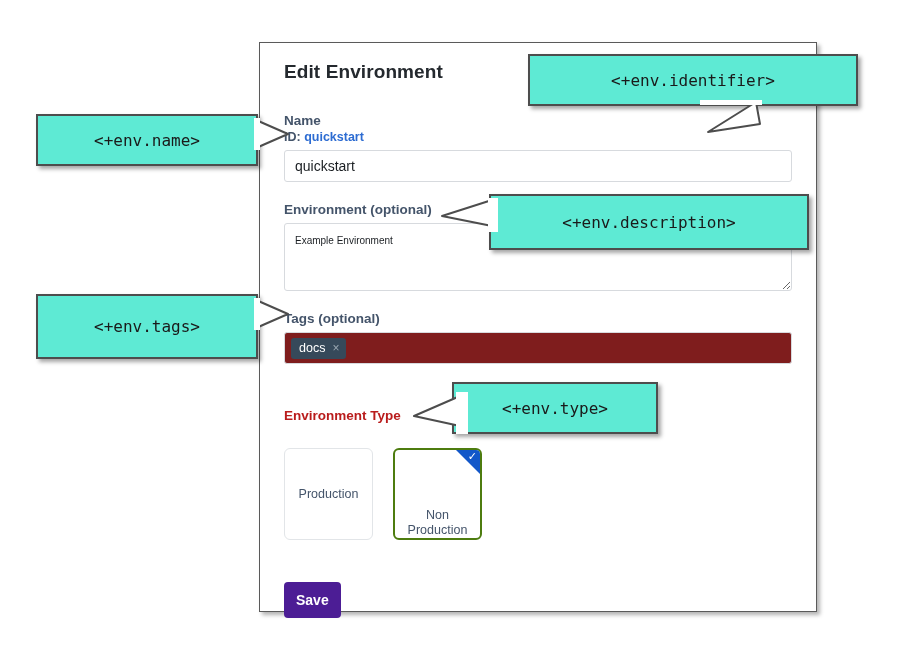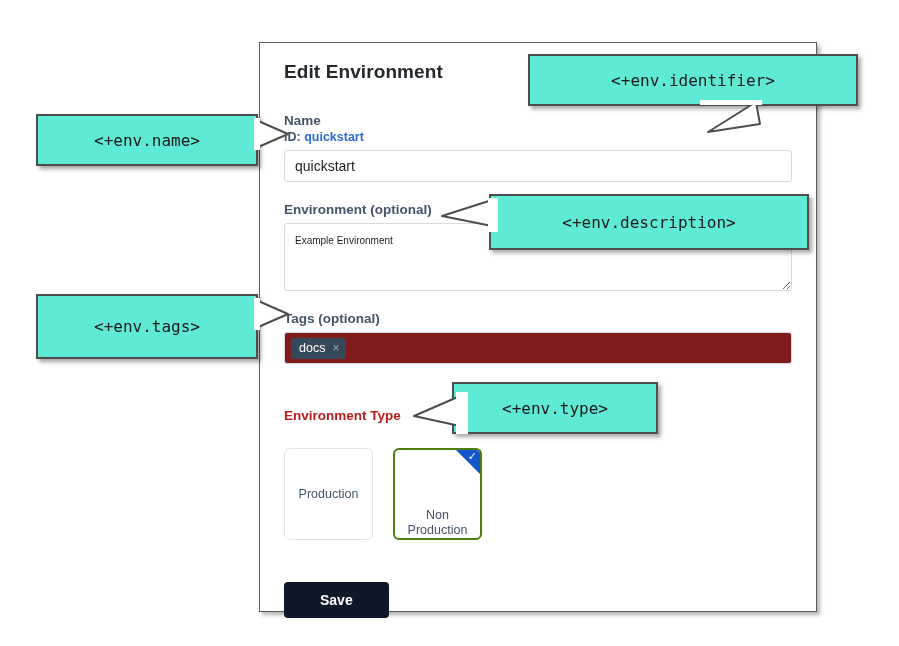--- a/index.html
+++ b/index.html
@@ -178,28 +178,28 @@
     top: 1px; right: 3px;
     color: #ffffff;
     font-size: 11px;
     line-height: 11px;
   }
 
   
   .save-btn {
     margin-top: 42px;
     display: inline-block;
-    background: #0f172a;
+    background: #4c1d95;
     color: #ffffff;
     font-size: 14px;
     font-weight: bold;
     font-family: "Liberation Sans", sans-serif;
     border: none;
     border-radius: 4px;
-    padding: 10px 36px;
+    padding: 10px 12px;
     cursor: pointer;
     line-height: 16px;
   }
 
   
   .callout {
     position: absolute;
     background: #5eead4;
     border: 2px solid #4d4d4d;
     box-shadow: 3px 3px 4px rgba(0,0,0,0.35);

